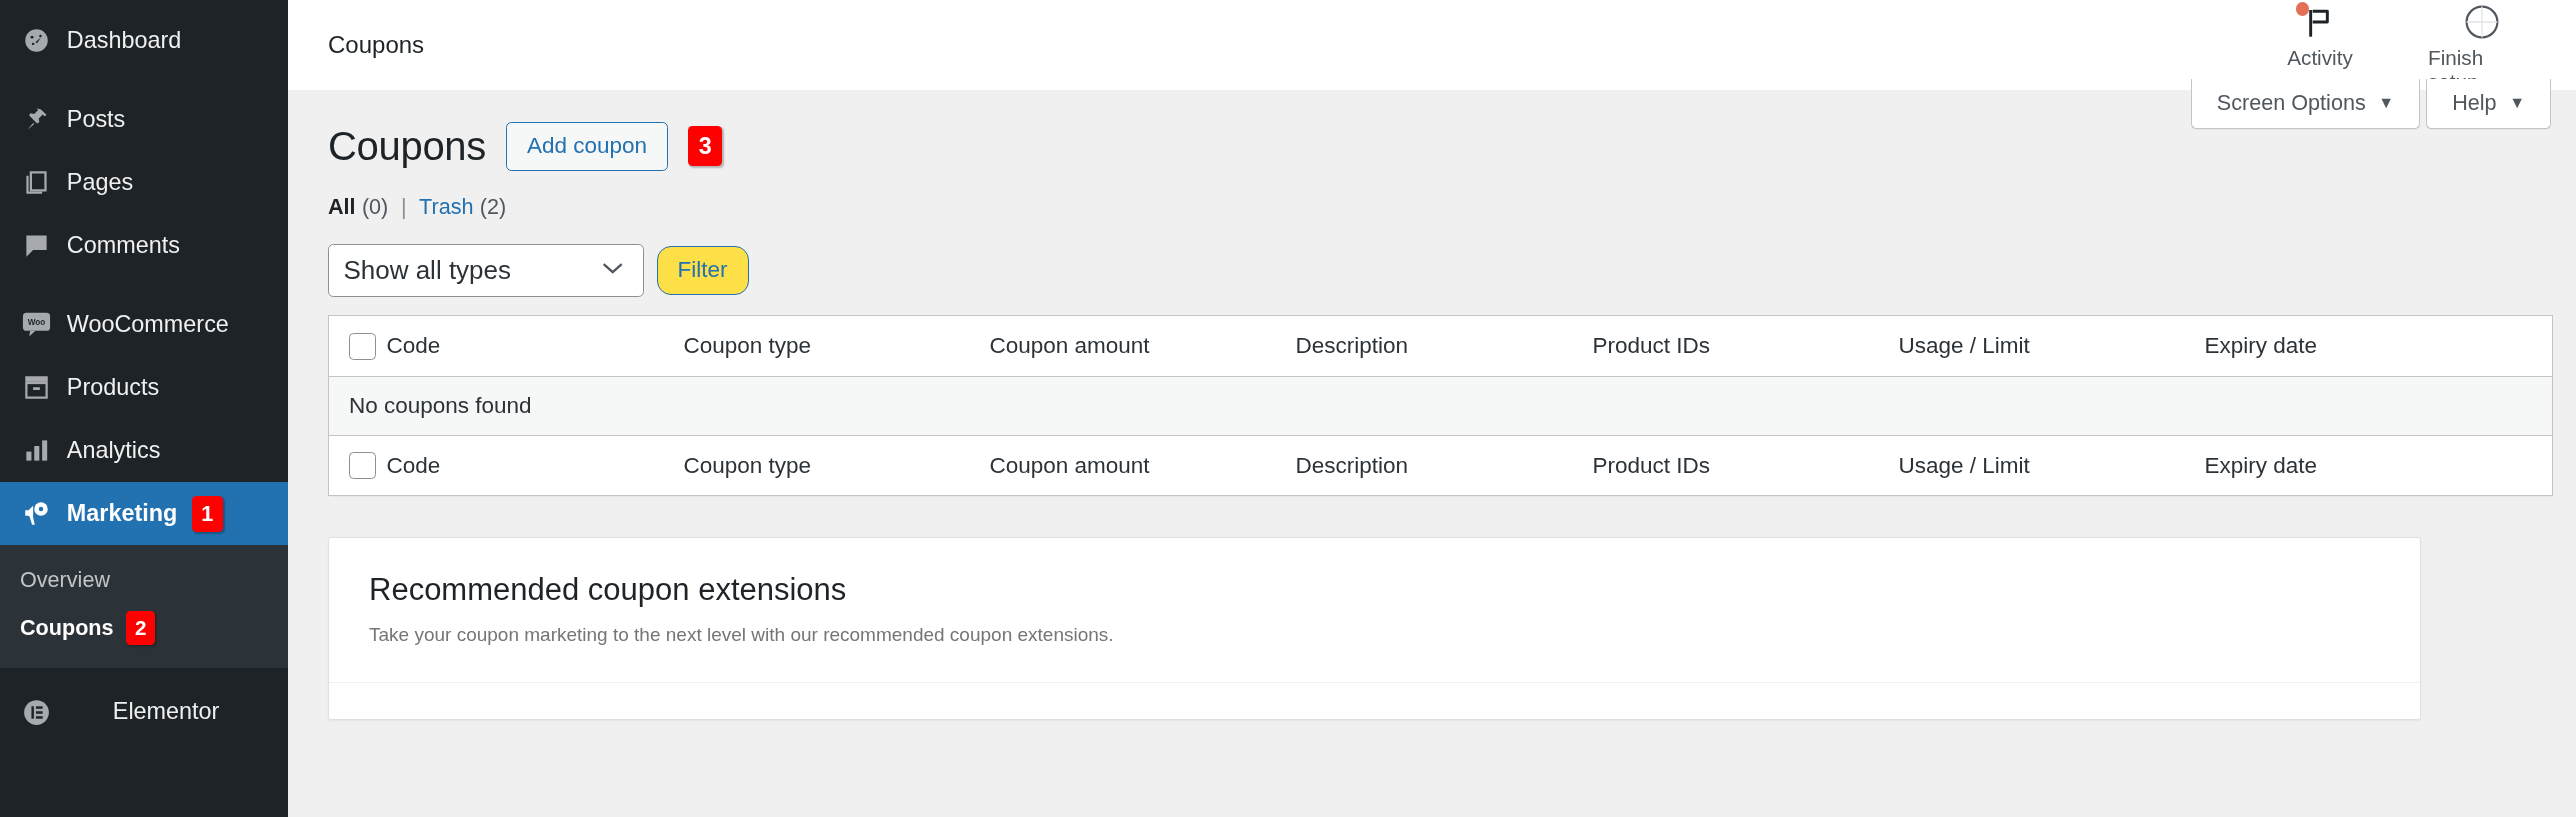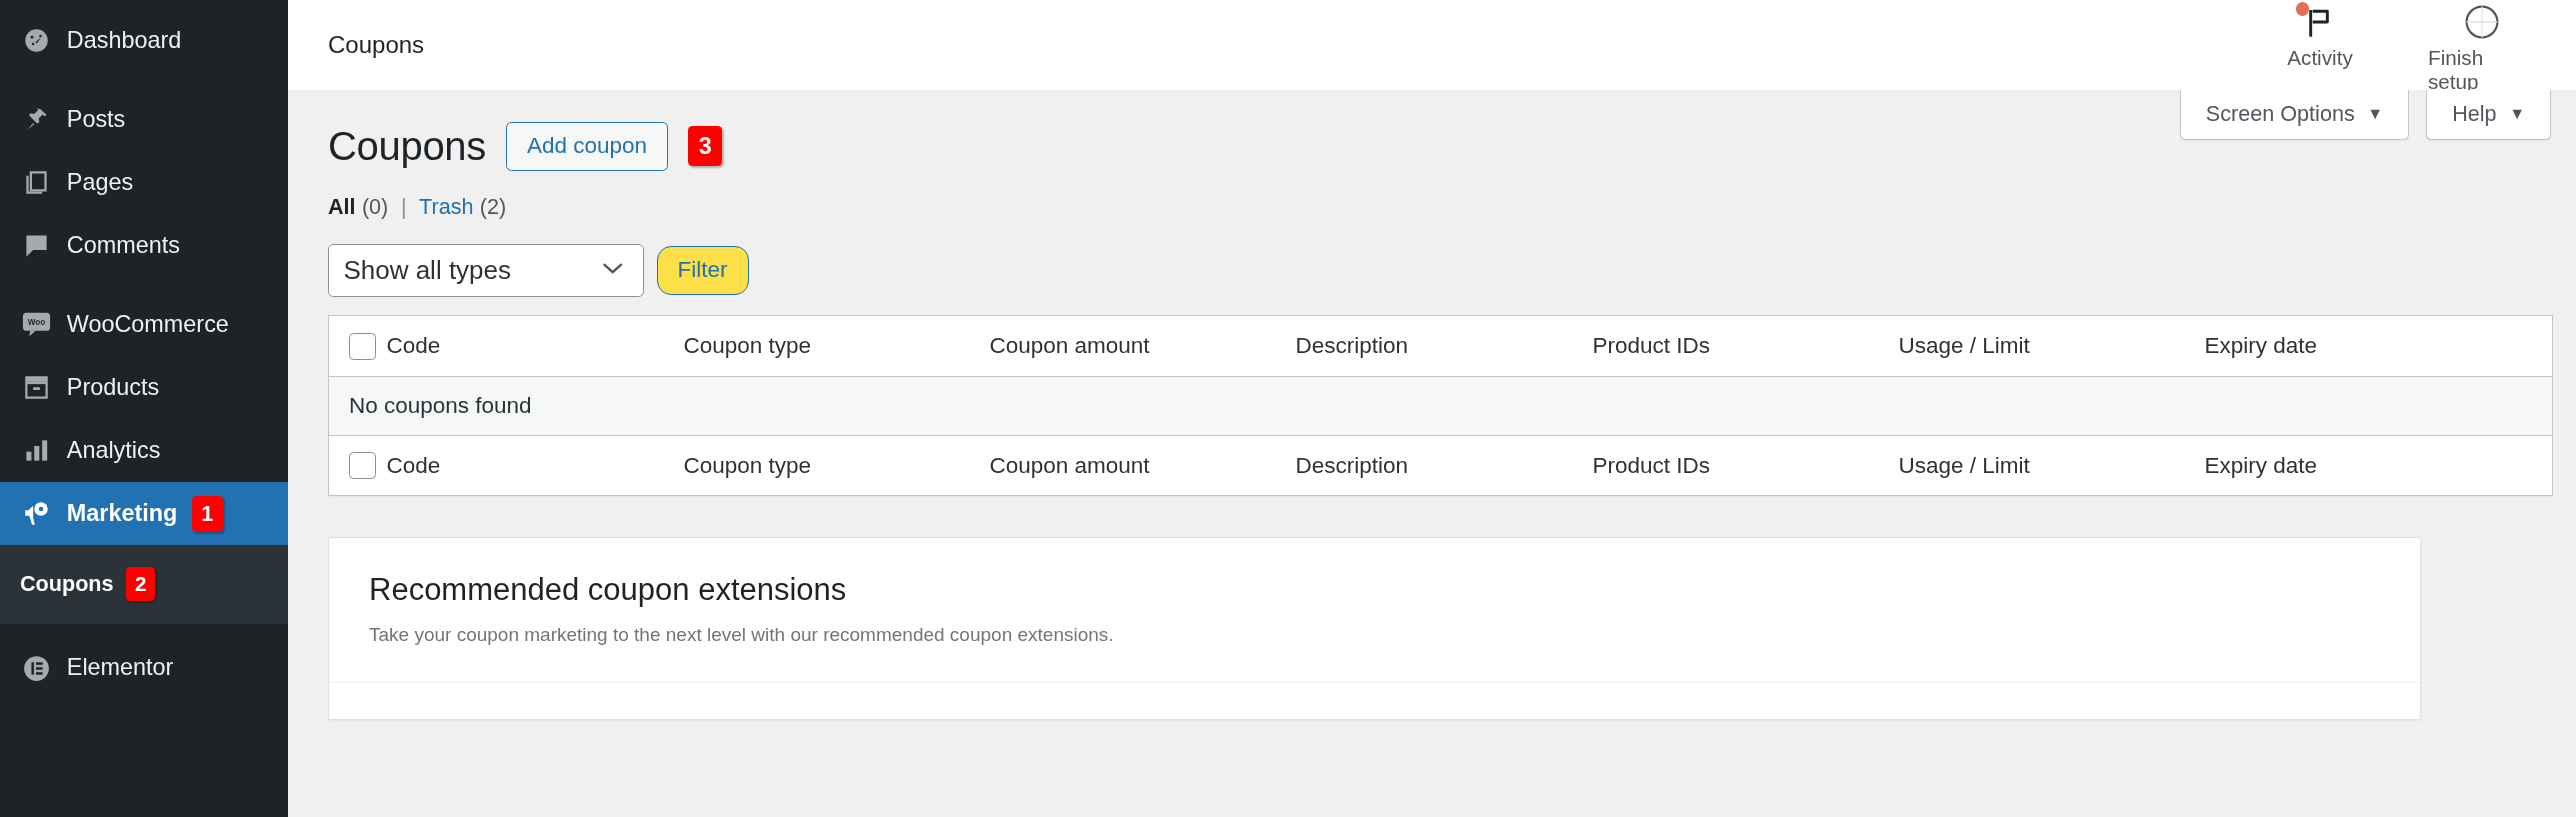--- a/index.html
+++ b/index.html
@@ -96,22 +96,22 @@
   }
   .tb-act .glyph { height: 41px; display: flex; align-items: center; justify-content: center; position: relative; }
   .tb-act .cap { font-size: 20.7px; color: #50575e; margin-top: 3.6px; }
   .reddot {
     position: absolute; top: 0.9px; right: 27px;
     width: 13.5px; height: 13.5px; border-radius: 50%;
     background: #e26f56;
   }
 
   .screenopts {
-    position: absolute; right: 25px; top: 90px;
-    display: flex; gap: 17px; z-index: 4;
+    position: absolute; right: 25px; top: 79px;
+    display: flex; gap: 6px; z-index: 4;
   }
   .so-btn {
     background: #fff;
     border: 0.9px solid #c3c4c7;
     border-top: none;
     border-radius: 0 0 5.4px 5.4px;
     padding: 10.8px 25px 12.6px 25px;
     font-size: 21.6px; color: #50575e;
     cursor: pointer;
     display: flex; align-items: center; gap: 12.6px;
@@ -325,27 +325,30 @@
             <circle cx="16" cy="8" r="6"></circle>
             <circle cx="16" cy="8" r="2" fill="#2271b1"></circle>
             <path d="M6 15l2 7h2.5l-1.7-7z"></path>
           </svg>
       </span>
       <span class="lbl">Marketing</span>
       <span class="badge">1</span>
     </div>
 
     <div class="submenu">
+      <div class="submenu-item">
+        <span>Overview</span>
+      </div>
       <div class="submenu-item current">
         <span>Coupons</span>
         <span class="badge">2</span>
       </div>
     </div>
 
-    <div class="menu-item" style="margin-top:12.6px;">
+    <div class="menu-item" style="margin-top:12.6px;gap:46px;">
       <span class="ic">
         <svg width="27" height="27" viewBox="0 0 24 24" fill="currentColor">
             <circle cx="12" cy="12" r="11"></circle>
             <rect x="7.5" y="6.5" width="2.2" height="11" fill="#1d2327"></rect>
             <rect x="11.5" y="6.5" width="6" height="2.2" fill="#1d2327"></rect>
             <rect x="11.5" y="10.9" width="6" height="2.2" fill="#1d2327"></rect>
             <rect x="11.5" y="15.3" width="6" height="2.2" fill="#1d2327"></rect>
           </svg>
       </span>
       <span class="lbl">Elementor</span>

